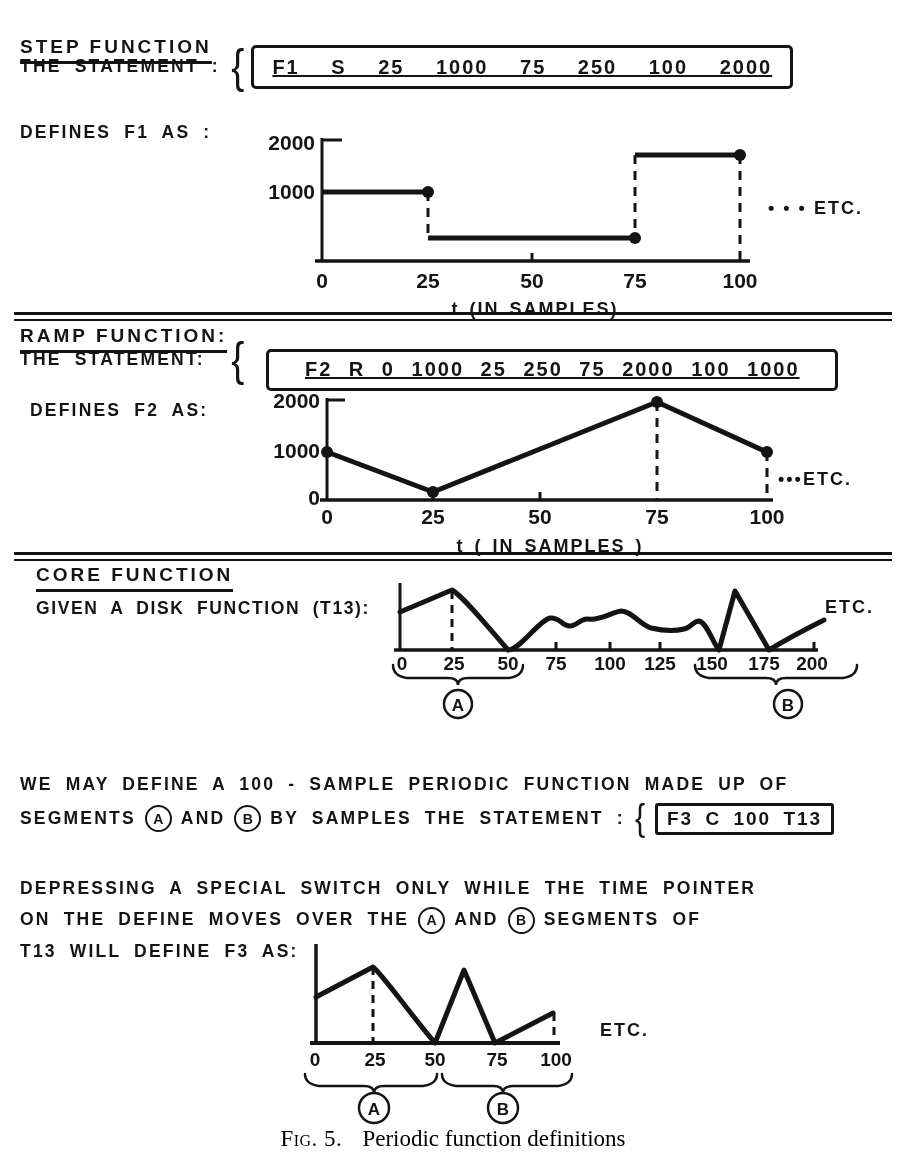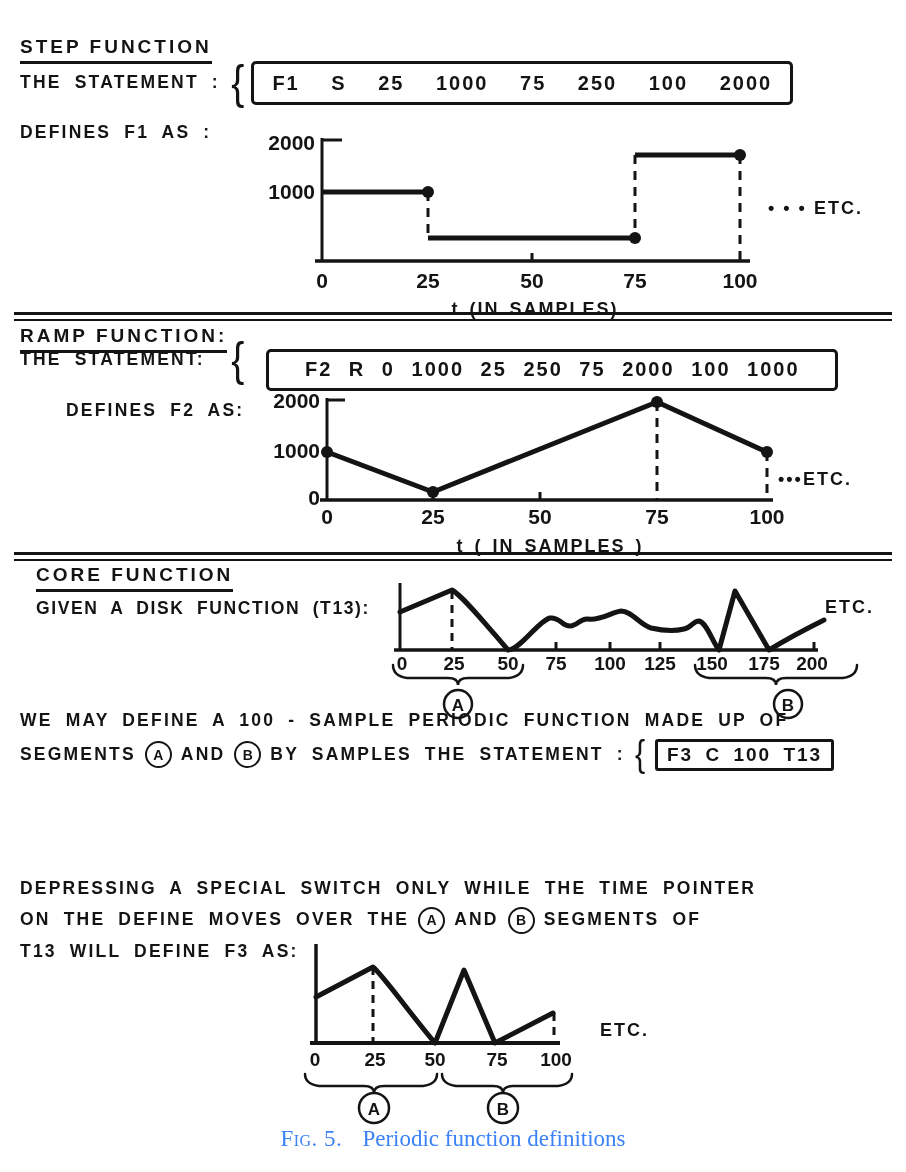--- a/index.html
+++ b/index.html
@@ -9,48 +9,48 @@
   }
   .hand{font-weight:700;font-size:17.5px;letter-spacing:2.2px;word-spacing:6px;line-height:1;}
   .heading{position:absolute;font-weight:700;font-size:19px;letter-spacing:3px;
     border-bottom:3px solid #141414;padding-bottom:3px;}
   .abs{position:absolute;}
   .rule{position:absolute;left:14px;width:878px;height:4px;
     border-top:3.5px solid #141414;border-bottom:2.5px solid #141414;}
   .stmt-row{position:absolute;display:flex;align-items:center;}
   .curly{font-size:46px;font-weight:500;line-height:0.9;margin:0 6px 0 10px;transform:scaleX(.85);}
   .stmt-box{border:3.5px solid #141414;border-radius:5px;display:flex;align-items:center;
-    justify-content:center;font-weight:700;font-size:20px;letter-spacing:2px;}
+    justify-content:center;font-weight:700;font-size:20px;letter-spacing:2px;text-decoration:underline;}
   .circle-letter{display:inline-flex;width:23px;height:23px;border:2.5px solid #141414;
     border-radius:50%;align-items:center;justify-content:center;font-size:14px;font-weight:700;
     letter-spacing:0;flex:0 0 auto;}
   .para{position:absolute;}
   .para .pline{display:flex;align-items:center;gap:9px;margin-bottom:9px;white-space:nowrap;}
   .inline-box{border:3.5px solid #141414;border-radius:3px;padding:3px 9px 4px 9px;
     font-size:19px;font-weight:700;letter-spacing:2px;word-spacing:5px;}
   .inline-curly{font-size:36px;font-weight:500;line-height:.8;transform:scaleX(.85);margin-right:-2px;}
   .caption{position:absolute;left:0;top:1126px;width:906px;text-align:center;
-    font-family:"Liberation Serif",serif;font-size:23px;color:#3b82f6;}
+    font-family:"Liberation Serif",serif;font-size:23px;color:#000000;}
   .caption .fig-label{font-variant:small-caps;letter-spacing:.5px;margin-right:20px;}
   svg text{font-family:"Liberation Sans",sans-serif;font-weight:700;fill:#141414;}
   svg .tick{font-size:21px;}
   svg .tick-sm{font-size:19px;}
   svg .axis-label{font-size:18px;letter-spacing:2px;word-spacing:3px;}
   svg .etc{font-size:18px;letter-spacing:2px;}
   svg .seg-letter{font-size:17px;}
   svg line,svg path,svg polyline{stroke:#141414;fill:none;}
 </style>
 </head>
 <body>
 
 <div id="canvas">
 
   <div class="heading" style="left:20px;top:36px;">STEP FUNCTION</div>
 
-  <div class="stmt-row" style="left:20px;top:60px;height:46px;">
+  <div class="stmt-row" style="left:20px;top:44px;height:46px;">
     <span class="hand">THE STATEMENT :</span>
     <span class="curly">{</span>
     <span class="stmt-box" style="width:536px;height:38px;word-spacing:24px;">F1 S 25 1000 75 250 100 2000</span>
   </div>
 
   <div class="hand abs" style="left:20px;top:124px;">DEFINES F1 AS :</div>
 
   <svg class="abs" style="left:245px;top:128px;" width="660" height="195" viewBox="0 0 660 195">
     <line x1="77" y1="10" x2="77" y2="133" stroke-width="3"></line>
     <line x1="77" y1="12" x2="97" y2="12" stroke-width="3"></line>
@@ -79,21 +79,21 @@
   <div class="rule" style="top:312px;"></div>
 
   <div class="heading" style="left:20px;top:325px;">RAMP FUNCTION:</div>
 
   <div class="stmt-row" style="left:20px;top:338px;height:44px;gap:15px;">
     <span class="hand">THE STATEMENT:</span>
     <span class="curly">{</span>
     <span class="stmt-box" style="width:566px;height:36px;word-spacing:9px;margin-top:19px;">F2 R 0 1000 25 250 75 2000 100 1000</span>
   </div>
 
-  <div class="hand abs" style="left:30px;top:402px;margin-left:36px;">DEFINES F2 AS:</div>
+  <div class="hand abs" style="left:30px;top:402px;">DEFINES F2 AS:</div>
 
   <svg class="abs" style="left:245px;top:392px;" width="660" height="175" viewBox="0 0 660 175">
     <line x1="82" y1="6" x2="82" y2="108" stroke-width="3"></line>
     <line x1="82" y1="8" x2="100" y2="8" stroke-width="3"></line>
     <line x1="75" y1="108" x2="528" y2="108" stroke-width="3.5"></line>
     <line x1="295" y1="100" x2="295" y2="108" stroke-width="3"></line>
     <text class="tick" x="75" y="16" text-anchor="end">2000</text>
     <text class="tick" x="75" y="66" text-anchor="end">1000</text>
     <text class="tick" x="75" y="113" text-anchor="end">0</text>
     <polyline points="82,60 188,100 412,10 522,60" stroke-width="5" stroke-linejoin="round"></polyline>
@@ -150,21 +150,21 @@
     <text class="tick-sm" x="424" y="97" text-anchor="middle">200</text>
     <path d="M 5 92 Q 5 103 19 105 L 60 105 Q 70 105 70 112 Q 70 105 80 105 L 121 105 Q 135 103 135 92" stroke-width="2.5" stroke-linecap="round"></path>
     <path d="M 307 92 Q 307 103 321 105 L 378 105 Q 388 105 388 112 Q 388 105 398 105 L 455 105 Q 469 103 469 92" stroke-width="2.5" stroke-linecap="round"></path>
     <circle cx="70" cy="131" r="14" stroke="#141414" stroke-width="2.5" fill="none"></circle>
     <text class="seg-letter" x="70" y="137.5" text-anchor="middle">A</text>
     <circle cx="400" cy="131" r="14" stroke="#141414" stroke-width="2.5" fill="none"></circle>
     <text class="seg-letter" x="400" y="137.5" text-anchor="middle">B</text>
     <text class="etc" x="437" y="40">ETC.</text>
   </svg>
 
-  <div class="para hand" style="left:20px;top:712px;">
+  <div class="para hand" style="left:20px;top:776px;">
     <div class="pline">WE MAY DEFINE A 100 - SAMPLE PERIODIC FUNCTION MADE UP OF</div>
     <div class="pline">
       <span>SEGMENTS</span>
       <span class="circle-letter">A</span>
       <span>AND</span>
       <span class="circle-letter">B</span>
       <span>BY SAMPLES THE STATEMENT :</span>
       <span class="inline-curly">{</span>
       <span class="inline-box">F3 C 100 T13</span>
     </div>

